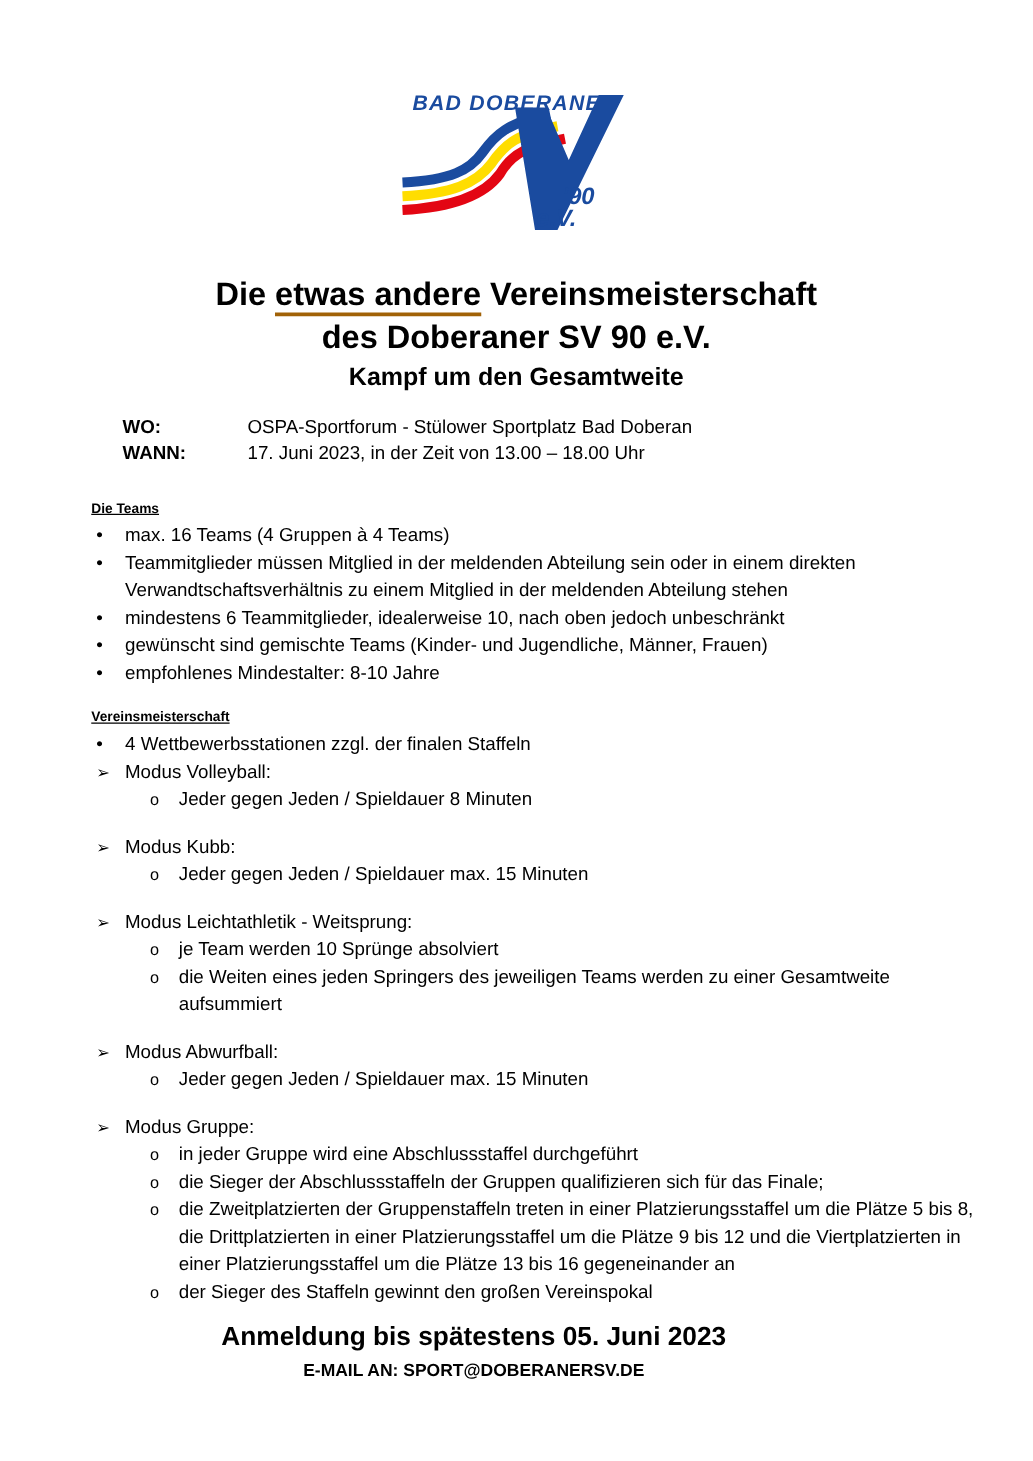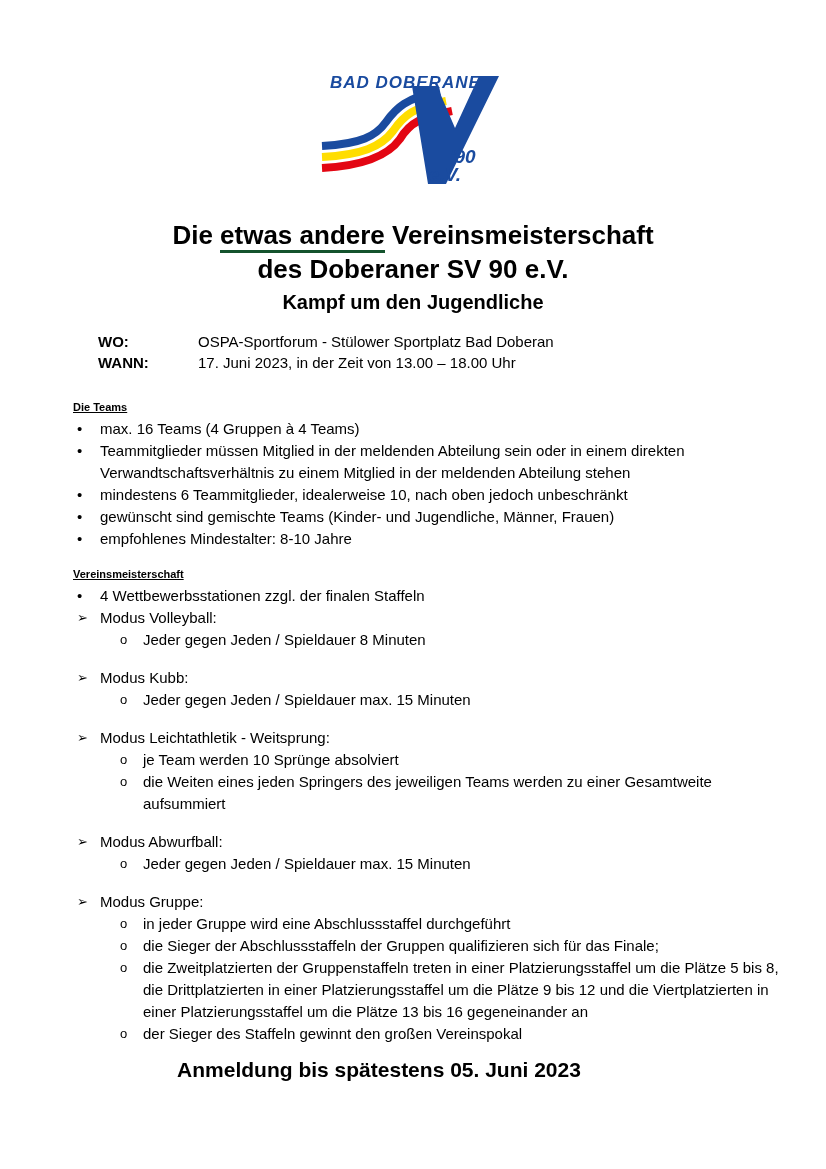--- a/index.html
+++ b/index.html
@@ -16,21 +16,21 @@
   .lg-name{font-family:"Liberation Sans",sans-serif;font-style:italic;font-weight:bold;font-size:17px;letter-spacing:1px;fill:#1a4b9f;}
   .stripe{fill:none;stroke-width:8;stroke-linecap:butt;}
   .st-blue{stroke:#1a4b9f;}
   .st-yellow{stroke:#ffdd00;}
   .st-red{stroke:#e30613;}
   .v-shape{fill:#1a4b9f;}
   .lg-90,.lg-ev{font-family:"Liberation Sans",sans-serif;font-style:italic;font-weight:bold;font-size:19px;fill:#1a4b9f;}
   
   .title-block{position:absolute;top:218px;left:0;width:826px;text-align:center;}
   .title-line{font-size:26px;font-weight:bold;line-height:34px;}
-  .underline2{border-bottom:3px solid #14532d;}
+  .underline2{border-bottom:3px solid #a16207;}
   .title-sub{font-size:20px;font-weight:bold;line-height:28px;margin-top:2px;}
   
   .info-block{position:absolute;top:331px;left:98px;font-size:15px;line-height:21px;}
   .info-label{display:inline-block;width:100px;font-weight:bold;}
   
   .content{position:absolute;top:396px;left:73px;width:724px;font-size:15px;line-height:22px;}
   .sec-heading{margin:0;font-size:11px;font-weight:bold;text-decoration:underline;line-height:22px;}
   .sec-heading.champ{margin-top:13px;}
   .row{display:flex;align-items:flex-start;}
   .row.l1{padding-left:4px;}
@@ -62,21 +62,21 @@
       </g>
       <path class="v-shape" d="M96,16 L121,16 L139,58 L163,6 L183,6 L130,114 L112,114 Z"></path>
       <text class="lg-90" x="134" y="93">'90</text>
       <text class="lg-ev" x="113" y="111">e.V.</text>
     </svg>
   </div>
 
   <div class="title-block">
     <div class="title-line"><span>Die </span><span class="underline2">etwas andere</span><span> Vereinsmeisterschaft</span></div>
     <div class="title-line">des Doberaner SV 90 e.V.</div>
-    <div class="title-sub">Kampf um den Jugendliche</div>
+    <div class="title-sub">Kampf um den Gesamtweite</div>
   </div>
 
   <div class="info-block">
     <div class="info-row">
       <span class="info-label">WO:</span><span class="info-value">OSPA-Sportforum - Stülower Sportplatz Bad Doberan</span>
     </div>
     <div class="info-row">
       <span class="info-label">WANN:</span><span class="info-value">17. Juni 2023, in der Zeit von 13.00 – 18.00 Uhr</span>
     </div>
   </div>
@@ -181,15 +181,16 @@
       <div class="row l2">
         <span class="marker circ">o</span>
         <span class="txt">der Sieger des Staffeln gewinnt den großen Vereinspokal</span>
       </div>
     </div>
 
   </div>
 
   <div class="footer">
     <div class="deadline">Anmeldung bis spätestens 05. Juni 2023</div>
+    <div class="email">E-MAIL AN: SPORT@DOBERANERSV.DE</div>
   </div>
 
 </div>
 
 </body></html>

